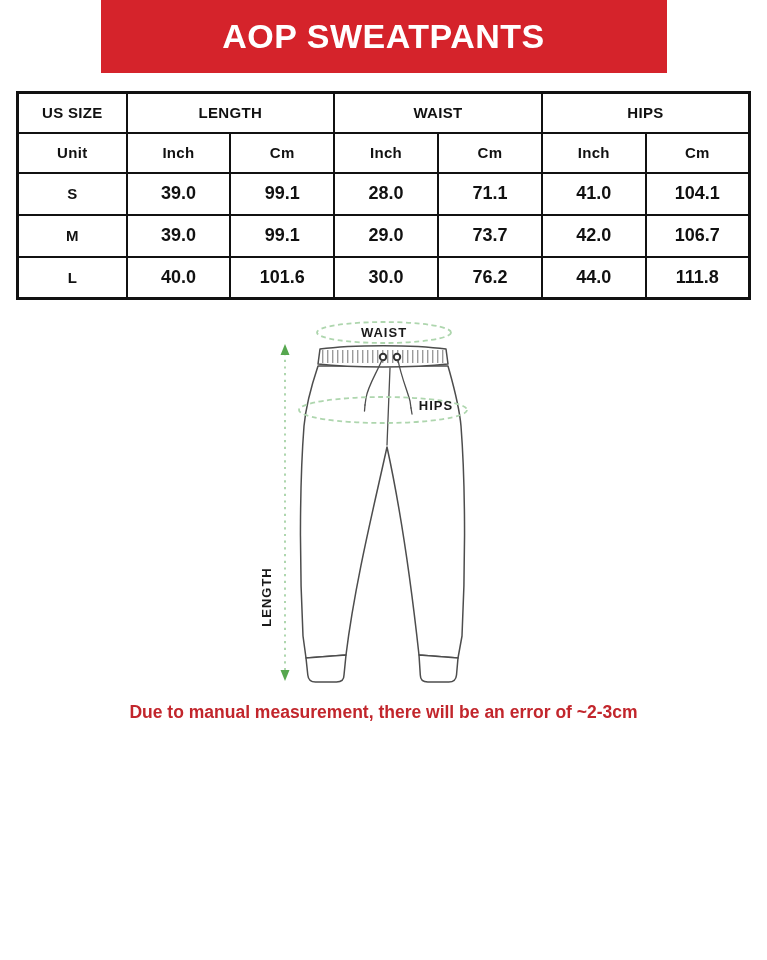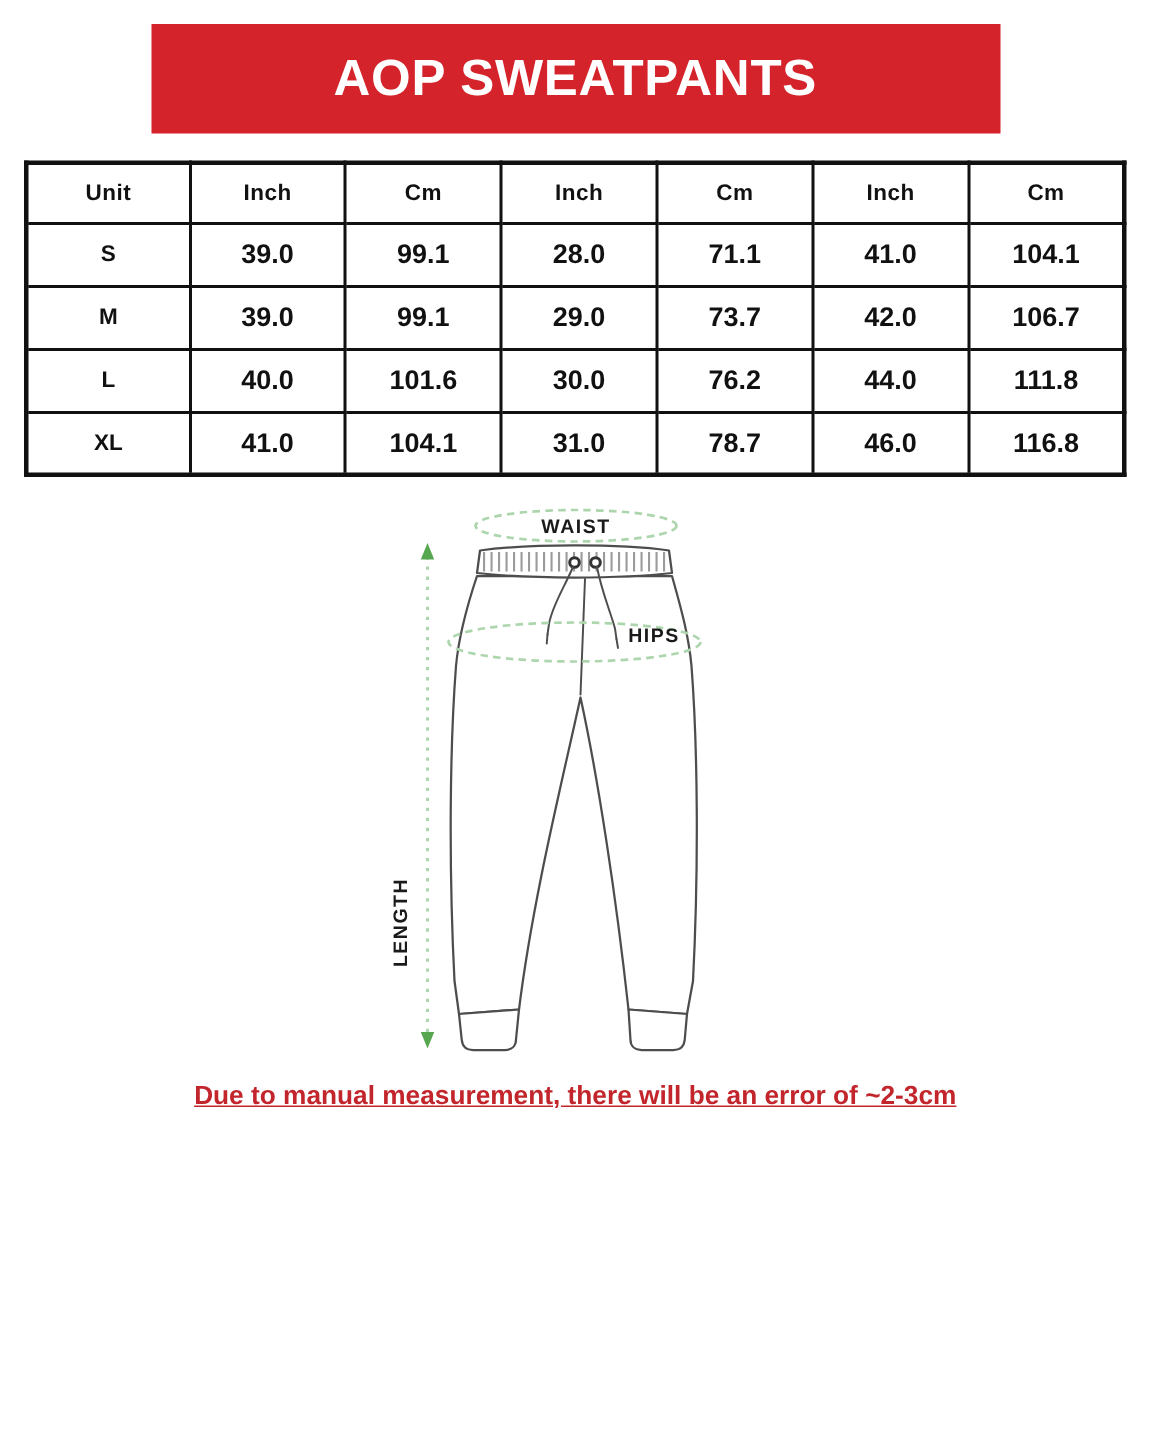--- a/index.html
+++ b/index.html
@@ -3,21 +3,21 @@
 <meta charset="utf-8">
 <style>
   :root{
     --banner-bg:#d5232b; --banner-text:#ffffff; --footnote-color:#c2262c;
     --arrow-green:#56a74f; --dash-green:#aed6ae; --outline-gray:#4d4d4d;
     --table-border:#111111; --rib-gray:#9b9b9b;
   }
   *{box-sizing:border-box;margin:0;padding:0;}
   html,body{width:767px;height:960px;background:#ffffff;overflow:hidden;
     font-family:"Liberation Sans",sans-serif;color:#111;}
-  .banner{width:566px;height:73px;margin:16px auto;background:var(--banner-bg);
+  .banner{width:566px;height:73px;margin:0 auto;background:var(--banner-bg);
     display:flex;align-items:center;justify-content:center;}
   .banner h1{color:var(--banner-text);font-size:34px;font-weight:700;letter-spacing:.5px;}
   .size-table{width:735px;margin:18px auto 0 16px;border-collapse:collapse;
     border:3px solid var(--table-border);table-layout:fixed;text-align:center;}
   .size-table col.size-col{width:109px;}
   .size-table th,.size-table td{border:2px solid var(--table-border);
     font-size:15px;font-weight:700;}
   .size-table thead th{height:40px;letter-spacing:.3px;}
   .size-table tbody td{height:42px;font-size:18px;}
   .size-table tbody td.size-cell{font-size:15px;}
@@ -25,40 +25,46 @@
   .diagram-wrap svg{position:absolute;left:240px;top:0;}
   .pants-line{fill:#ffffff;stroke:var(--outline-gray);stroke-width:1.5;stroke-linejoin:round;}
   .thin-line{fill:none;stroke:var(--outline-gray);stroke-width:1.3;stroke-linecap:round;}
   .dash-ellipse{fill:none;stroke:var(--dash-green);stroke-width:1.8;stroke-dasharray:5 3.5;}
   .measure-line{stroke:var(--dash-green);stroke-width:2;stroke-dasharray:2.2 4.5;}
   .arrow-head{fill:var(--arrow-green);}
   .rib{stroke:var(--rib-gray);stroke-width:13;stroke-dasharray:1.4 3.6;}
   svg text{font-family:"Liberation Sans",sans-serif;font-weight:700;font-size:13px;
     fill:#1a1a1a;letter-spacing:1px;}
   .footnote{text-align:center;margin-top:4px;font-size:17.5px;font-weight:700;
-    color:var(--footnote-color);text-decoration:underline;}
+    color:var(--footnote-color);}
 </style>
 </head>
 <body>
 
 <div class="banner">
   <h1>AOP SWEATPANTS</h1>
 </div>
 
 <table class="size-table">
   <colgroup>
     <col class="size-col">
       <col>
       <col>
       <col>
       <col>
       <col>
       <col>
   </colgroup>
   <thead>
+    <tr>
+      <th>US SIZE</th>
+      <th colspan="2">LENGTH</th>
+      <th colspan="2">WAIST</th>
+      <th colspan="2">HIPS</th>
+    </tr>
     <tr>
       <th>Unit</th>
       <th>Inch</th>
       <th>Cm</th>
       <th>Inch</th>
       <th>Cm</th>
       <th>Inch</th>
       <th>Cm</th>
     </tr>
   </thead>
@@ -82,29 +88,20 @@
       <td>106.7</td>
     </tr>
     <tr>
       <td class="size-cell">L</td>
       <td>40.0</td>
       <td>101.6</td>
       <td>30.0</td>
       <td>76.2</td>
       <td>44.0</td>
       <td>111.8</td>
-    </tr>
-    <tr>
-      <td class="size-cell">XL</td>
-      <td>41.0</td>
-      <td>104.1</td>
-      <td>31.0</td>
-      <td>78.7</td>
-      <td>46.0</td>
-      <td>116.8</td>
     </tr>
   </tbody>
 </table>
 
 <div class="diagram-wrap">
   <svg width="300" height="388" viewBox="0 0 300 388">
 
     <line class="measure-line" x1="45" y1="47" x2="45" y2="366"></line>
     <polygon class="arrow-head" points="45,38 40.5,49 49.5,49"></polygon>
     <polygon class="arrow-head" points="45,375 40.5,364 49.5,364"></polygon>

